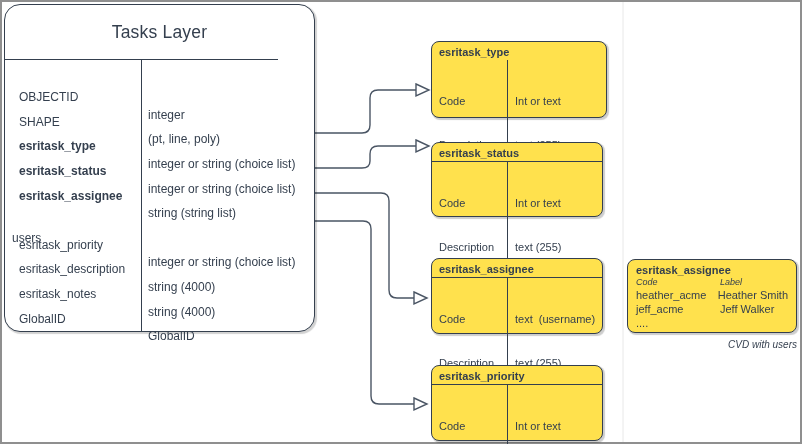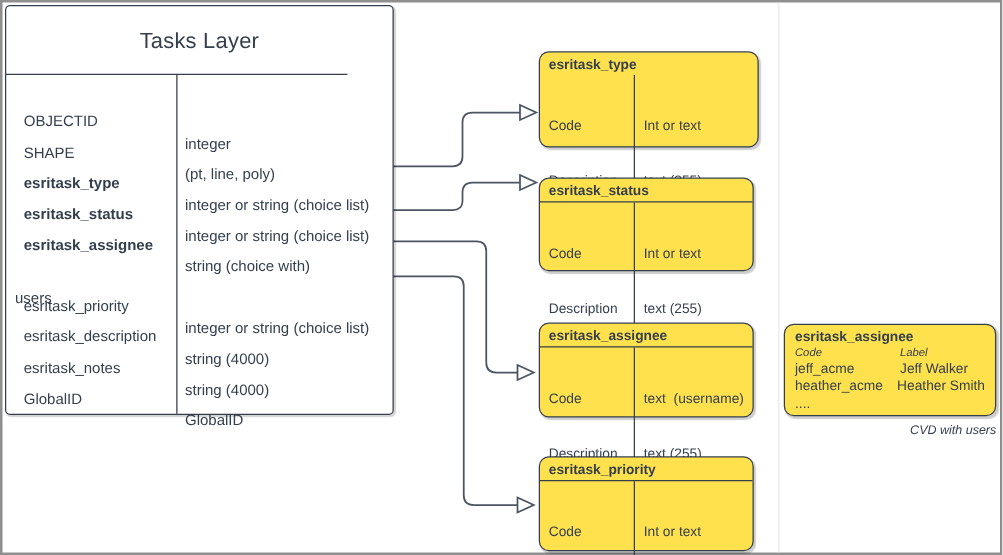--- a/index.html
+++ b/index.html
@@ -4,21 +4,21 @@
 <style>
   html,body{margin:0;padding:0;background:#ffffff;}
   .page{
     position:relative;width:802px;height:444px;background:#ffffff;
     font-family:"Liberation Sans", sans-serif;color:#343F4E;overflow:hidden;
     outline:2px solid #8f8f8f;outline-offset:-2px;
   }
   
   .tasks-table{
     position:absolute;left:4px;top:4px;width:311px;height:328px;
-    background:#ffffff;border:1.5px solid #343F4E;border-radius:4px;
+    background:#ffffff;border:1.5px solid #343F4E;border-radius:16px;
     box-shadow:1.5px 1.5px 1px rgba(0,0,0,0.18);z-index:2;box-sizing:border-box;
   }
   .tasks-title{
     position:absolute;top:0;left:0;width:100%;height:54px;
     display:flex;align-items:center;justify-content:center;
     font-size:17.5px;letter-spacing:.2px;
   }
   .title-divider{position:absolute;top:54px;left:-1px;width:274px;border-top:1.5px solid #343F4E;}
   .col-divider{position:absolute;top:55px;bottom:0;left:136px;border-left:1.5px solid #343F4E;}
   .field-rows{position:absolute;top:80px;left:0;right:0;}
@@ -97,21 +97,21 @@
       <div class="frow bold">
         <span class="c1">esritask_type</span>
         <span class="c2">integer or string (choice list)</span>
       </div>
       <div class="frow bold">
         <span class="c1">esritask_status</span>
         <span class="c2">integer or string (choice list)</span>
       </div>
       <div class="frow bold">
         <span class="c1">esritask_assignee</span>
-        <span class="c2">string (choice with)</span>
+        <span class="c2">string (string list)</span>
       </div>
       <div class="frow">
         <span class="c2">users</span>
       </div>
       <div class="frow">
         <span class="c1">esritask_priority</span>
         <span class="c2">integer or string (choice list)</span>
       </div>
       <div class="frow">
         <span class="c1">esritask_description</span>
@@ -184,26 +184,26 @@
     </div>
   </div>
 
   <div class="cvd-box">
     <div class="chead">esritask_assignee</div>
     <div class="cvd-colhead">
       <span class="k">Code</span>
       <span>Label</span>
     </div>
     <div class="cvd-row">
+      <span class="k">heather_acme</span>
+      <span>Heather Smith</span>
+    </div>
+    <div class="cvd-row">
       <span class="k">jeff_acme</span>
       <span>Jeff Walker</span>
     </div>
     <div class="cvd-row">
-      <span class="k">heather_acme</span>
-      <span>Heather Smith</span>
-    </div>
-    <div class="cvd-row">
       <span class="k">....</span>
     </div>
   </div>
   <div class="cvd-caption">CVD with users</div>
 
 </div>
 
 </body></html>

